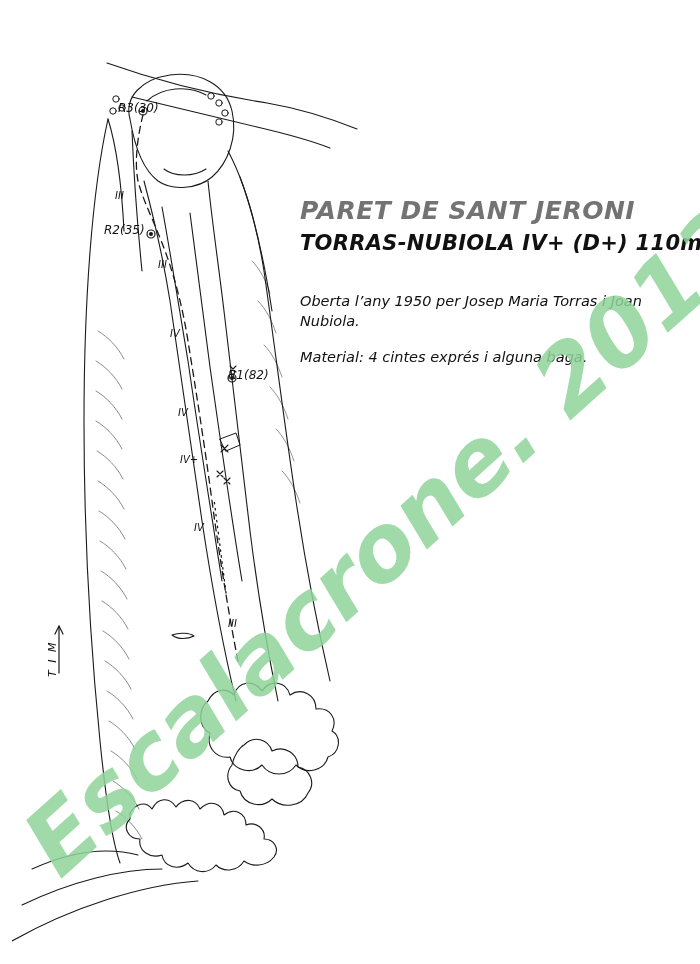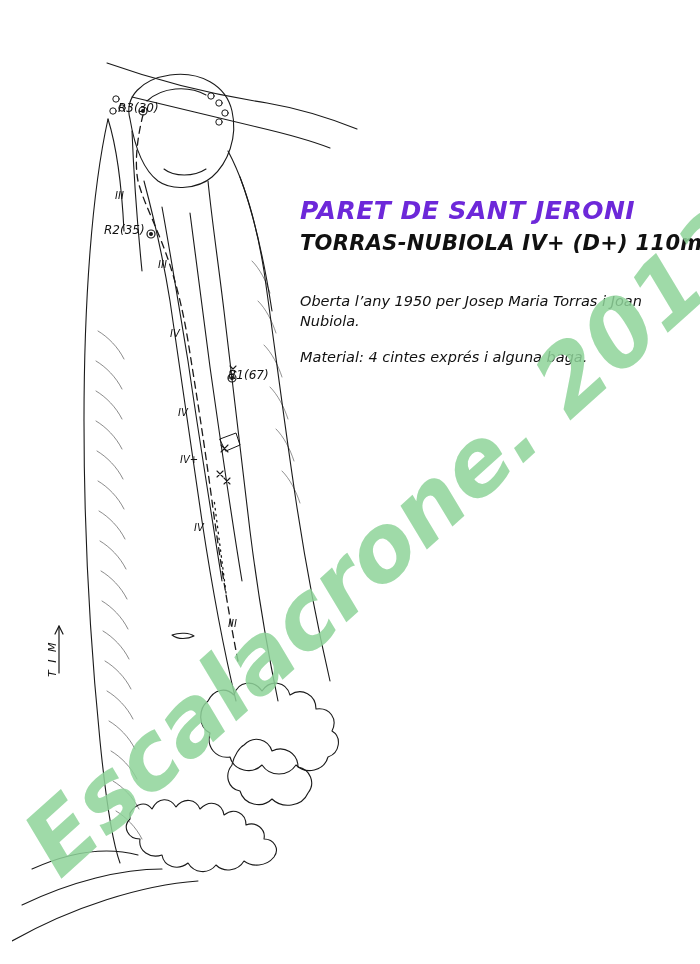--- a/index.html
+++ b/index.html
@@ -32,21 +32,21 @@
     left: 300px;
     top: 196px;
     width: 390px;
   }
   .title {
     font-family: "DejaVu Sans", sans-serif;
     font-style: italic;
     font-weight: bold;
     font-size: 25px;
     letter-spacing: 0.5px;
-    color: #6d28d9;
+    color: #737373;
     white-space: nowrap;
   }
   .subtitle {
     font-family: "DejaVu Sans", sans-serif;
     font-style: italic;
     font-weight: bold;
     font-size: 21px;
     letter-spacing: 0.3px;
     color: #111;
     margin-top: 6px;
@@ -219,21 +219,21 @@
         <path d="M208,438 l16,-6 l4,12 l-14,6 Z" stroke-width="1"></path>
 
         <path d="M47,672 L47,625" stroke-width="1.2"></path>
         <path d="M47,625 l-4,8 M47,625 l4,8" stroke-width="1.2"></path>
       </g>
     </svg>
 
     
     <div class="belay-label" style="left:118px; top:100px;">R3(30)</div>
     <div class="belay-label" style="left:104px; top:222px;">R2(35)</div>
-    <div class="belay-label" style="left:228px; top:367px;">R1(67)</div>
+    <div class="belay-label" style="left:228px; top:367px;">R1(82)</div>
 
     
     <div class="grade-label" style="left:115px; top:189px;">III</div>
     <div class="grade-label" style="left:158px; top:258px;">III</div>
     <div class="grade-label" style="left:170px; top:327px;">IV</div>
     <div class="grade-label" style="left:178px; top:406px;">IV</div>
     <div class="grade-label" style="left:180px; top:453px;">IV+</div>
     <div class="grade-label" style="left:194px; top:521px;">IV</div>
     <div class="grade-label" style="left:228px; top:617px;">III</div>
 

